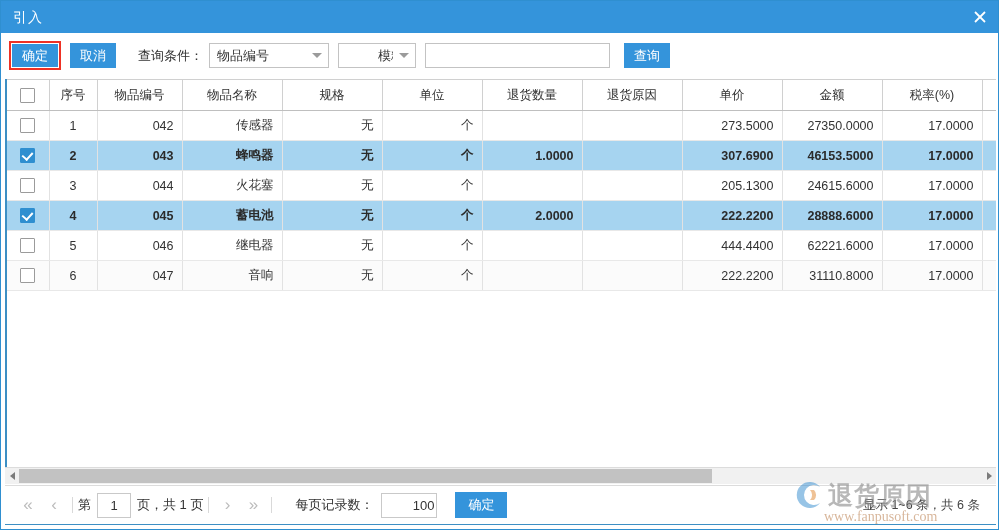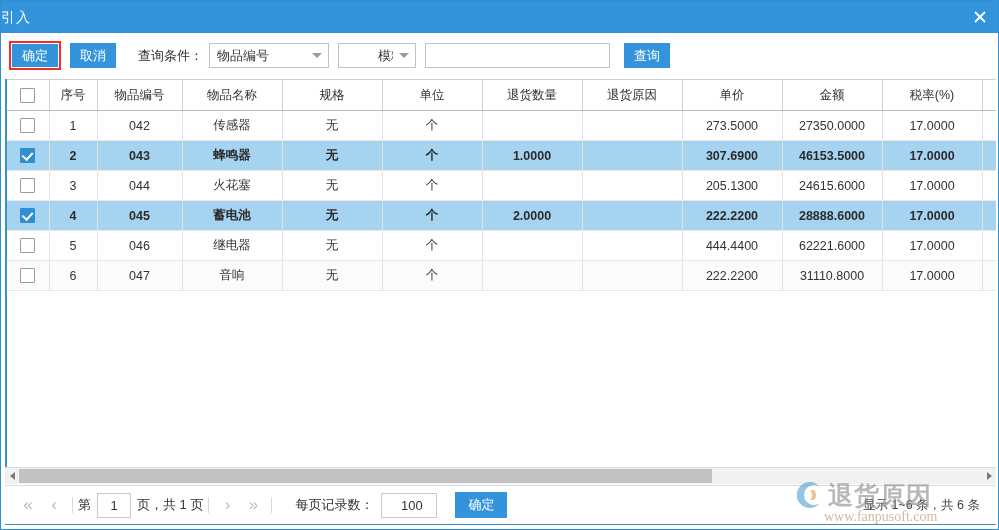--- a/index.html
+++ b/index.html
@@ -31,20 +31,21 @@
     width: 999px;
     height: 32px;
     background: #3494db;
     display: flex;
     align-items: center;
     justify-content: space-between;
   }
   .titlebar-text {
     color: #ffffff;
     font-size: 14px;
+    padding-left: 12px;
     letter-spacing: 1px;
     line-height: 32px;
     user-select: none;
   }
   .close-btn {
     width: 40px;
     height: 32px;
     display: flex;
     align-items: center;
     justify-content: center;
@@ -187,21 +188,21 @@
     padding: 0 8px;
     overflow: hidden;
     white-space: nowrap;
     text-overflow: ellipsis;
   }
   table.grid tr.odd td  { background: #ffffff; }
   table.grid tr.even td { background: #fbfbfb; }
   table.grid tr.sel td  { background: #a6d4f0; font-weight: bold; color: #2b2b2b; }
 
   td.c-center { text-align: center; padding: 0; }
-  td.c-left   { text-align: center; }
+  td.c-left   { text-align: right; }
   th.c-chk, td.c-chk { padding: 0; text-align: center; }
 
   
   .chk {
     display: inline-block;
     width: 15px; height: 15px;
     border: 1px solid #9b9b9b;
     background: #ffffff;
     box-sizing: border-box;
     vertical-align: middle;
@@ -317,21 +318,21 @@
     border: 1px solid #c9c9c9;
     box-sizing: border-box;
     text-align: center;
     font-family: inherit;
     font-size: 13px;
     color: #333;
     margin: 0 6px;
     outline: none;
     background: #fff;
   }
-  .pg-input.wide { width: 56px; text-align: center; padding-left: 7px; margin-left: 8px; }
+  .pg-input.wide { width: 56px; text-align: right; padding-left: 7px; margin-left: 8px; }
   .pager .label-gap { margin-left: 18px; }
   .footer .ok-btn {
     margin-left: 12px;
     height: 26px;
     line-height: 26px;
     min-width: 52px;
     font-size: 13px;
   }
 
   .footer-right {

